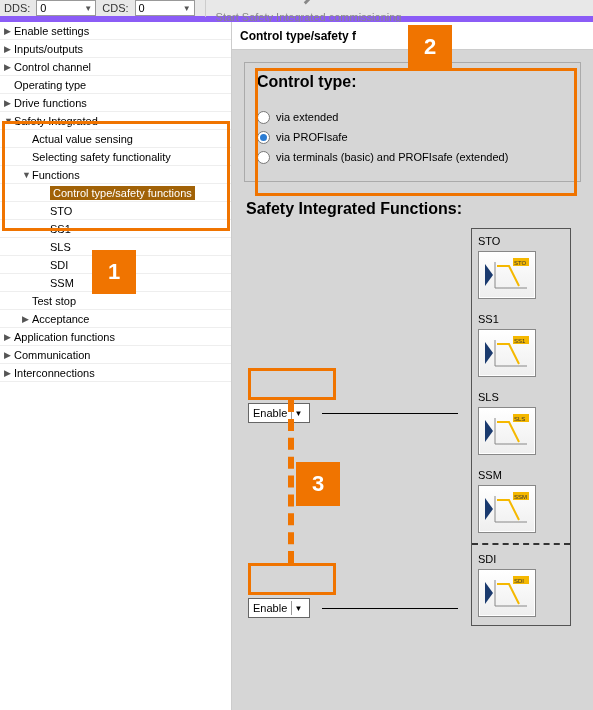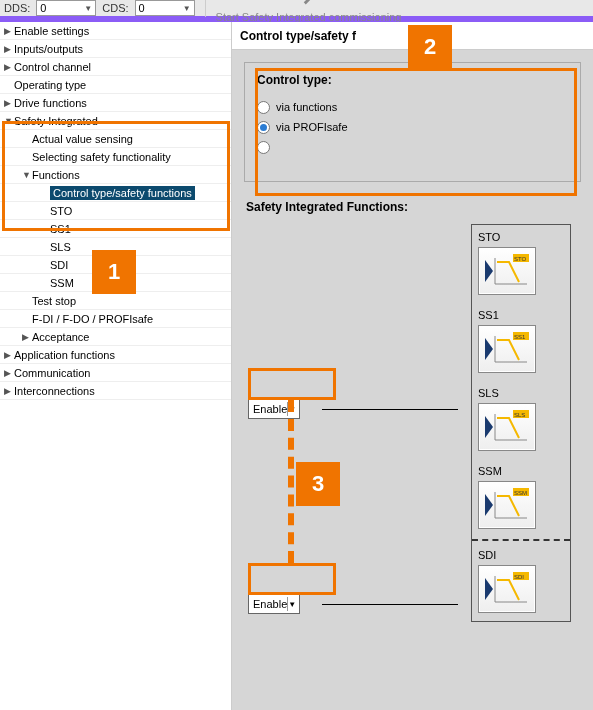--- a/index.html
+++ b/index.html
@@ -60,21 +60,21 @@
   .tree-row .caret {
     width: 10px;
     font-size: 9px;
     color: #555;
     display: inline-block;
   }
   .tree-row.depth0 { padding-left: 4px; }
   .tree-row.depth1 { padding-left: 22px; }
   .tree-row.depth2 { padding-left: 40px; }
   .tree-row.selected .lbl {
-    background: #0c4a6e;
+    background: #a16207;
     color: #fff;
     padding: 1px 3px;
   }
 
   .content {
     flex: 1;
     background: #fff;
     position: relative;
   }
   .content-header {
@@ -93,43 +93,43 @@
   }
 
   .group-box {
     border: 1px solid #aaa;
     background: #d6d6d6;
     padding: 10px 12px 12px 12px;
     position: relative;
   }
   .group-title {
     font-weight: bold;
-    margin-bottom: 10px;
-    font-size: 12px;
+    margin-bottom: 16px;
+    font-size: 16px;
   }
   .radio-row {
     display:flex;
     align-items:center;
     gap:6px;
     height: 20px;
   }
   .radio {
     width:13px; height:13px; border-radius:50%;
     border: 1px solid #777;
     background:#fff;
     display:flex; align-items:center; justify-content:center;
   }
   .radio .dot {
     width:7px; height:7px; border-radius:50%;
     background:#2b7cd3;
   }
 
   .func-title {
     font-weight: bold;
-    font-size: 12px;
+    font-size: 16px;
     margin: 18px 0 10px 2px;
   }
   .func-area {
     position: relative;
     height: 440px;
   }
   .func-col {
     position:absolute;
     right: 10px;
     top: 0;
@@ -147,21 +147,21 @@
     background: linear-gradient(#fff,#eee);
     display:flex; align-items:center; justify-content:center;
     box-shadow: inset 0 0 0 1px #fff;
   }
   .dash-sep {
     border-top: 2px dashed #333;
     margin: 2px 0;
   }
   .enable-box {
     position:absolute;
-    width: 52px;
+    width: 62px;
     border: 1px solid #666;
     background:#fff;
     height: 20px;
     display:flex;
     align-items:center;
     justify-content: space-between;
     padding: 0 4px;
   }
   .enable-box .arrow {
     width:14px; height:14px;
@@ -280,24 +280,20 @@
       </div>
       <div class="tree-row depth2">
         <span class="caret"></span>
         <span class="lbl">SSM</span>
       </div>
       <div class="tree-row depth1">
         <span class="caret"></span>
         <span class="lbl">Test stop</span>
       </div>
       <div class="tree-row depth1">
-        <span class="caret"></span>
-        <span class="lbl">F-DI / F-DO / PROFIsafe</span>
-      </div>
-      <div class="tree-row depth1">
         <span class="caret">▶</span>
         <span class="lbl">Acceptance</span>
       </div>
       <div class="tree-row depth0">
         <span class="caret">▶</span>
         <span class="lbl">Application functions</span>
       </div>
       <div class="tree-row depth0">
         <span class="caret">▶</span>
         <span class="lbl">Communication</span>
@@ -312,30 +308,31 @@
     <div class="content-header">
       <span class="title">Control type/safety f</span>
     </div>
     <div class="panel-area">
 
       <div class="group-box" style="height:120px;">
         <div class="group-title">Control type:</div>
         <div id="radios">
             <div class="radio-row">
               <span class="radio"></span>
-              <span>via functions</span>
+              <span>via extended</span>
             </div>
             <div class="radio-row">
               <span class="radio">
                 <span class="dot"></span>
               </span>
               <span>via PROFIsafe</span>
             </div>
             <div class="radio-row">
               <span class="radio"></span>
+              <span>via terminals (basic) and PROFIsafe (extended)</span>
             </div>
           </div>
       </div>
 
       <div class="func-title">Safety Integrated Functions:</div>
 
       <div class="func-area">
 
         <div class="func-col" id="funccol">
             <div class="func-cell">

